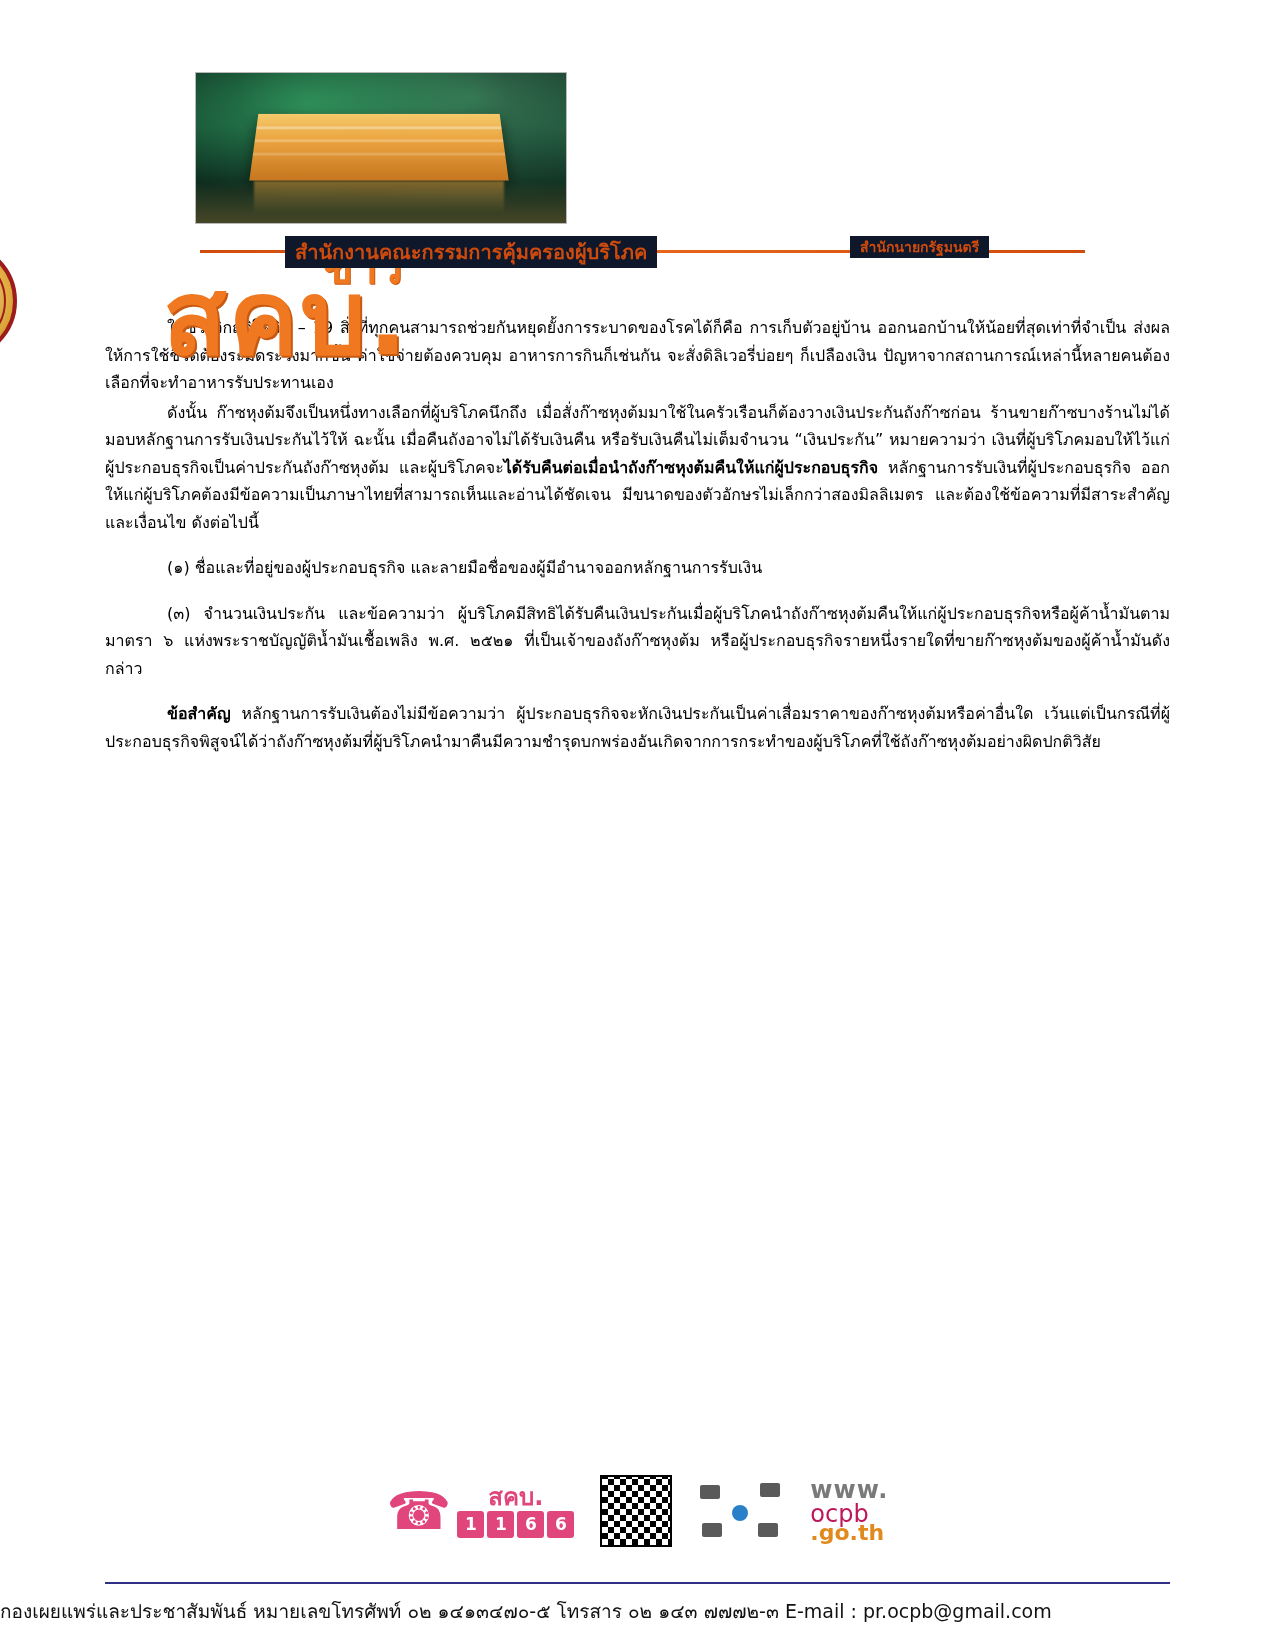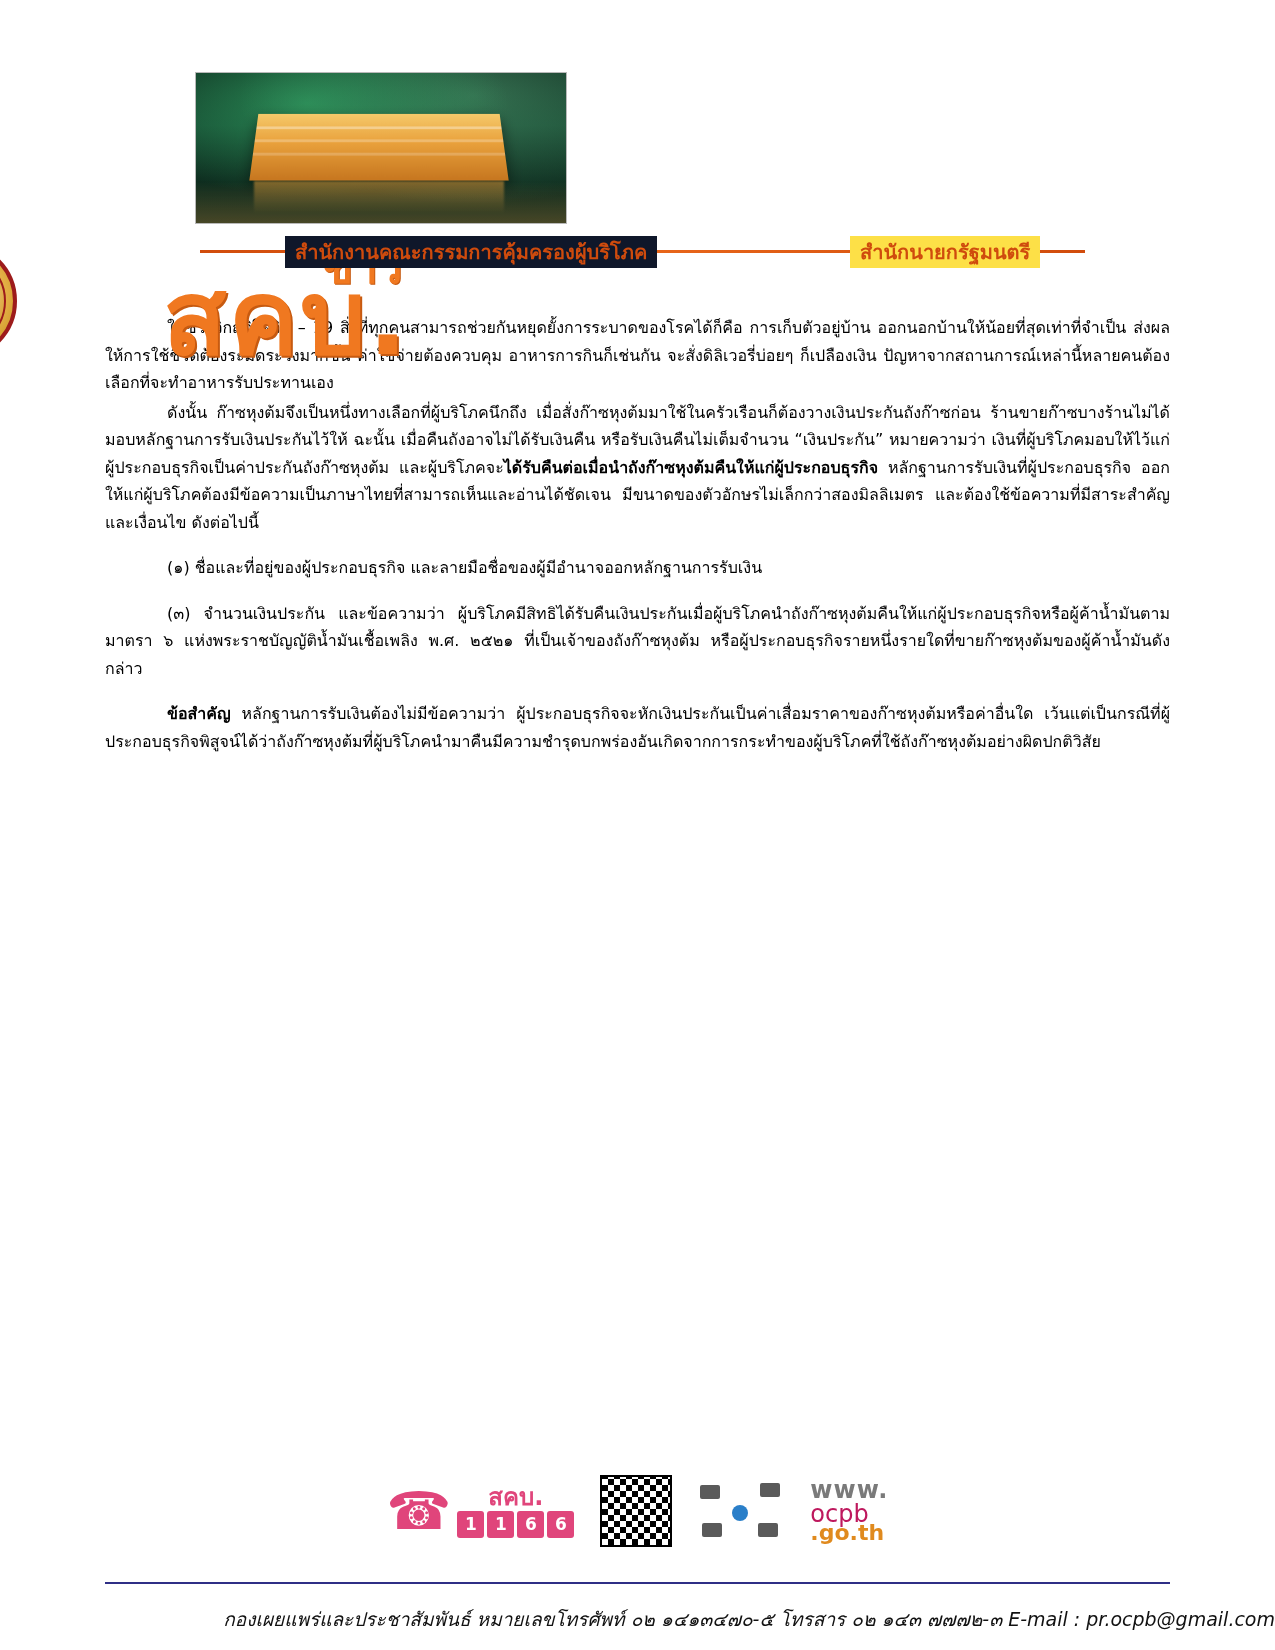--- a/index.html
+++ b/index.html
@@ -153,24 +153,24 @@
     font-size: 20px;
     font-weight: bold;
     color: #cf4b0d;
     background: #0f172a;
     padding: 0 10px;
   }
   .header-caption-right {
     position: absolute;
     left: 745px;
     top: 164px;
-    font-size: 20px;
+    font-size: 14px;
     font-weight: bold;
     color: #cf4b0d;
-    background: #fde047;
+    background: #0f172a;
     padding: 0 10px;
   }
 
   
   .title-block {
     margin-top: 20px;
     text-align: center;
   }
   .title-line {
     font-size: 25px;
@@ -288,25 +288,24 @@
   .footer-rule {
     position: absolute;
     left: 105px; right: 105px;
     bottom: 138px;
     height: 2px;
     background: #2f2f86;
   }
   .footer-contact {
     position: absolute;
     left: 0; right: 0;
-    bottom: 88px;
-    text-align: right;
+    bottom: 96px;
+    text-align: left;
     font-size: 19px;
     color: #111;
-    font-style: italic;
   }
 </style>
 </head>
 <body>
 
 <div class="page">
 
   <div class="header">
     <div class="building-photo">
       <div class="bld"></div>

